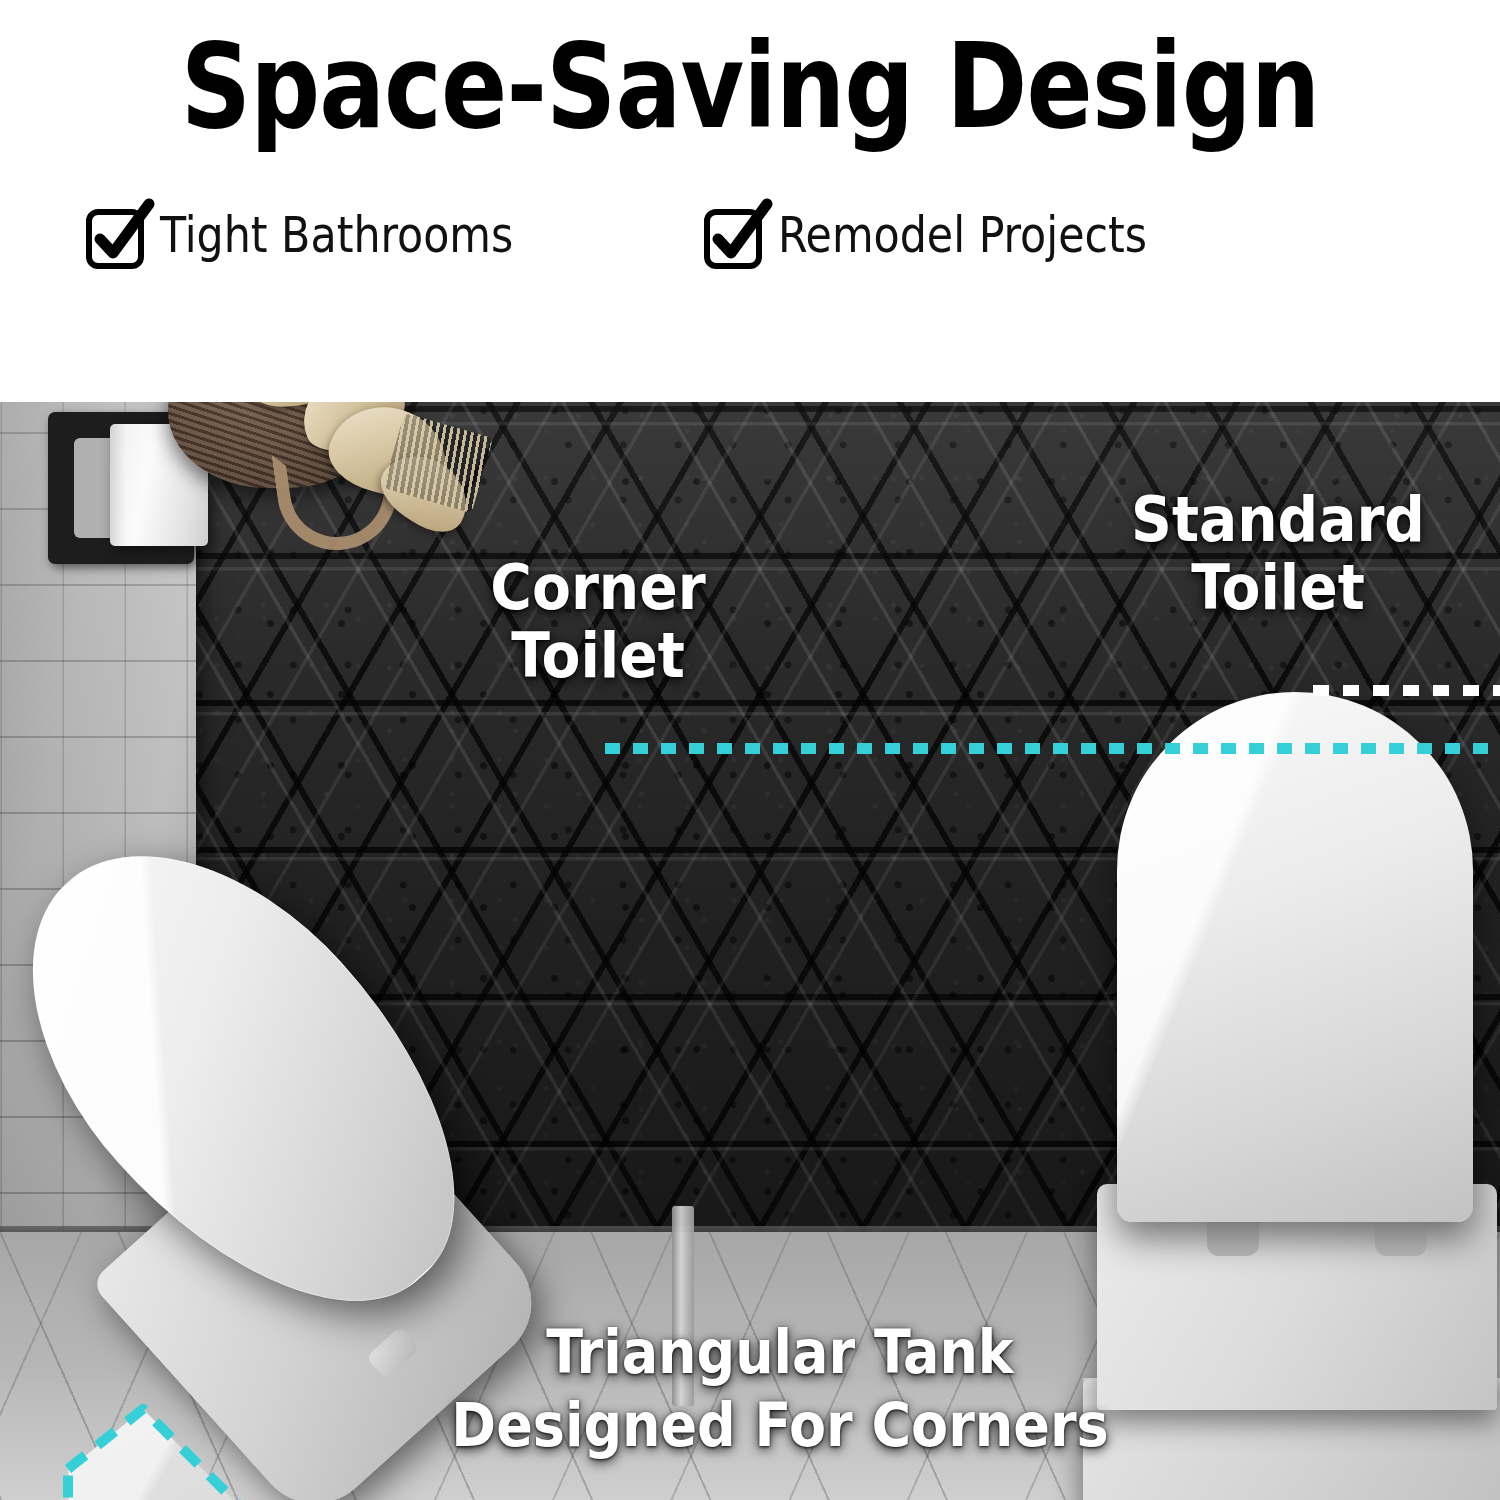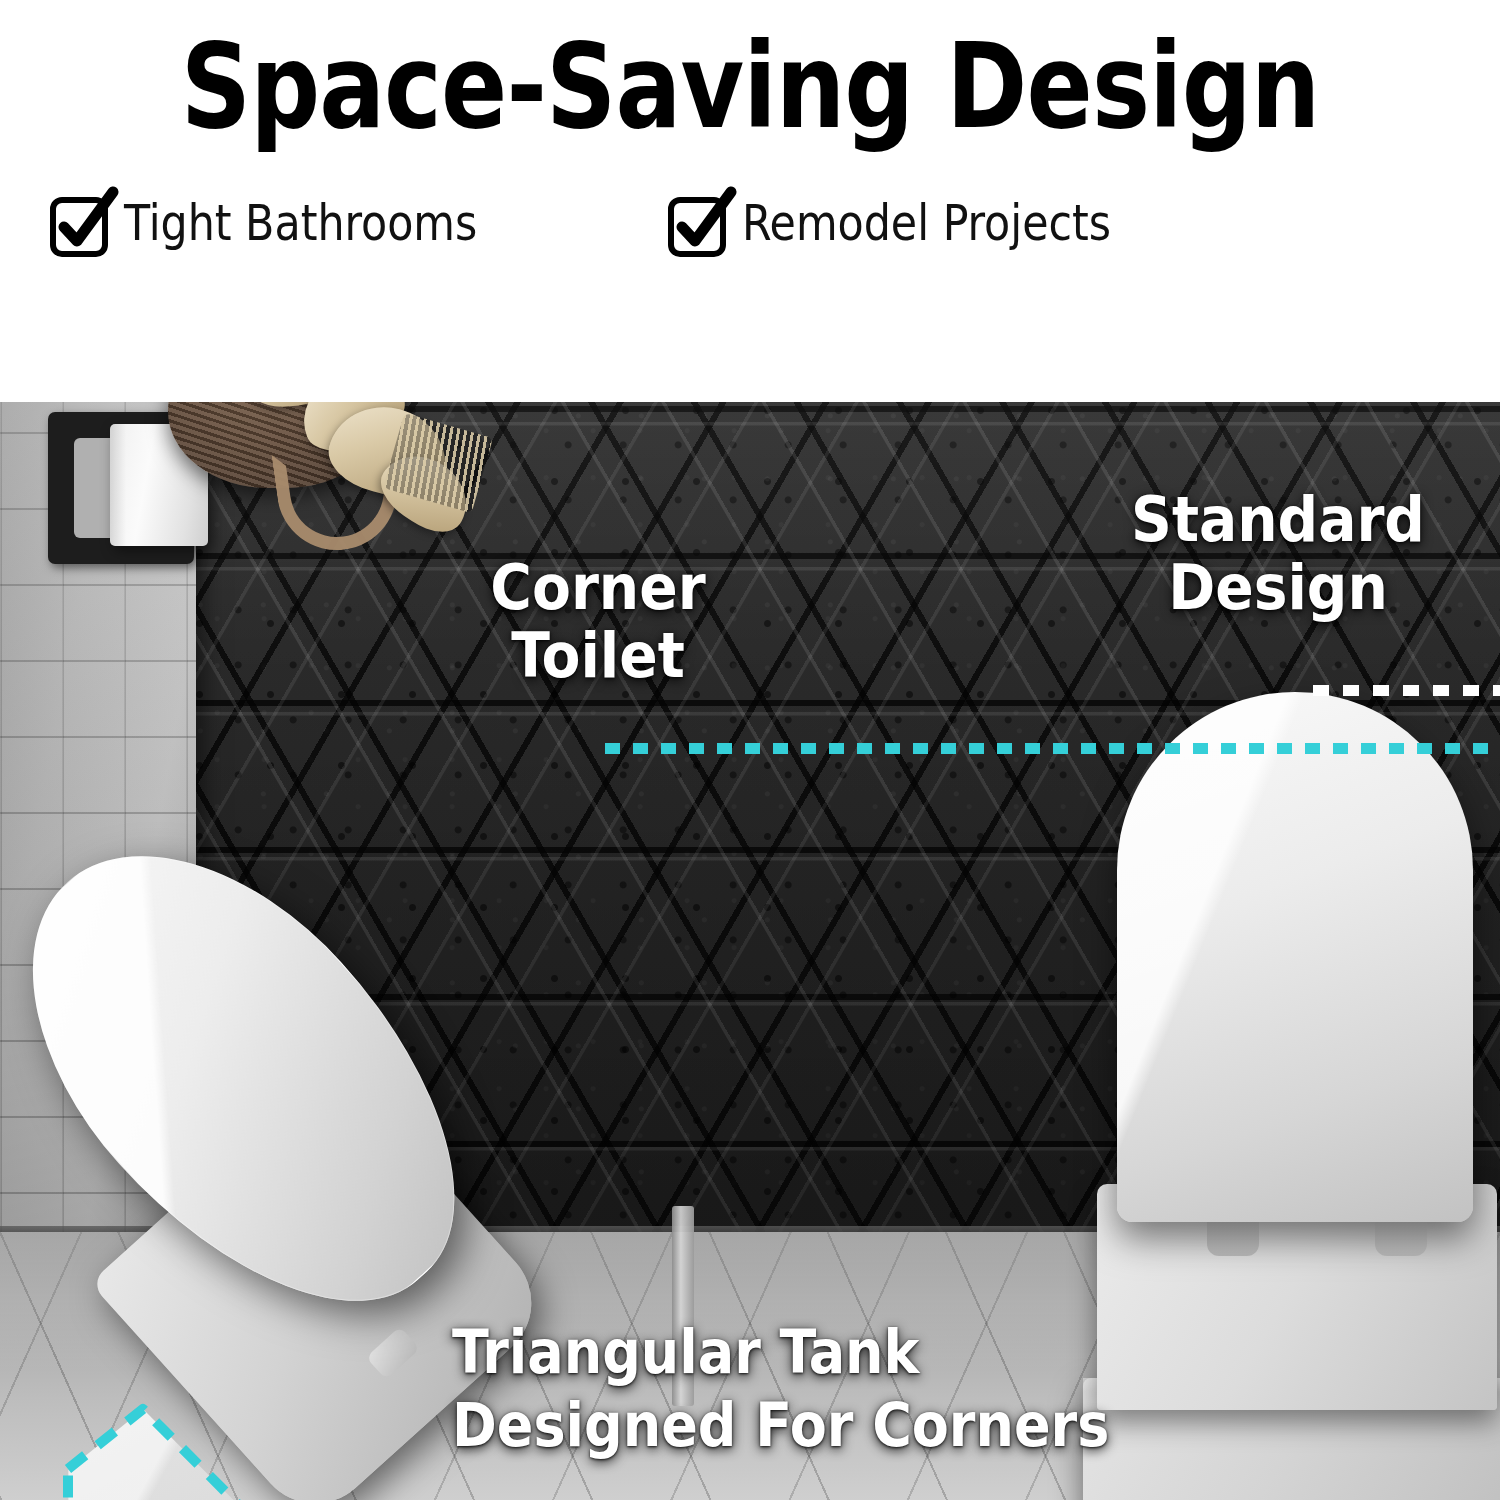--- a/index.html
+++ b/index.html
@@ -11,23 +11,23 @@
   
   .header { position:absolute; left:0; top:0; width:1500px; height:402px;
             background:#ffffff; overflow:hidden; }
 
   .title { position:absolute; left:0; top:26px; width:1500px; text-align:center;
            font-family:"Liberation Sans Narrow","DejaVu Sans Condensed","Liberation Sans",sans-serif;
            font-weight:bold; font-size:118px; line-height:120px; color:#000;
            letter-spacing:-1px; transform:scaleX(0.92); transform-origin:center top;
            white-space:nowrap; }
 
-  .bullets { position:absolute; left:0; top:182px; width:1286px; height:190px;
+  .bullets { position:absolute; left:0; top:194px; width:1286px; height:190px;
              display:grid; grid-template-columns:618px 1fr; grid-template-rows:84px 84px;
-             padding-left:51px; align-items:center; }
+             padding-left:87px; align-items:center; }
 
   .bullet { display:flex; align-items:center; gap:20px; }
 
   .cbox { position:relative; width:53px; height:57px; flex:0 0 53px; }
   .cbox svg { position:absolute; left:-4px; top:-10px; width:72px; height:72px; display:block; }
 
   .blabel { font-family:"Liberation Sans Narrow","DejaVu Sans Condensed","Liberation Sans",sans-serif;
             font-size:49px; line-height:52px; color:#111; white-space:nowrap;
             transform:scaleX(0.97); transform-origin:left center; }
 
@@ -187,21 +187,21 @@
   .dash-cyan  { background-image:repeating-linear-gradient(90deg,#35cfd8 0 15px, rgba(0,0,0,0) 15px 28px); }
 
   
   .cap { position:absolute; color:#fff; text-align:center;
          font-family:"Liberation Sans Narrow","DejaVu Sans Condensed","Liberation Sans",sans-serif;
          font-weight:bold; text-shadow:0 3px 12px rgba(0,0,0,.85), 0 1px 3px rgba(0,0,0,.9);
          line-height:1.08; white-space:pre-line; }
   .cap-corner   { left:428px;  top:152px; width:340px; font-size:63px; }
   .cap-standard { left:1068px; top:84px;  width:420px; font-size:63px; }
   .cap-tank     { left:430px;  bottom:38px; width:700px; font-size:60px;
-                  text-align:left; line-height:1.22;margin-left:22px; }
+                  text-align:center; line-height:1.22; }
 </style>
 </head>
 <body>
 
 <div class="page">
 
   <div class="header">
 
     <div class="title">Space-Saving Design</div>
 
@@ -286,18 +286,18 @@
       <div class="st-tab st-tab2"></div>
       <div class="st-tanklid"></div>
     </div>
 
     <div class="dashline dash-white" style="left:1313px; top:283px; width:187px;"></div>
     <div class="dashline dash-cyan" style="left:605px; top:341px; width:895px;"></div>
 
     <div class="cap cap-corner">Corner
 Toilet</div>
     <div class="cap cap-standard">Standard
-Design</div>
+Toilet</div>
     <div class="cap cap-tank">Triangular Tank
 Designed For Corners</div>
 
   </div>
 </div>
 
 </body></html>

